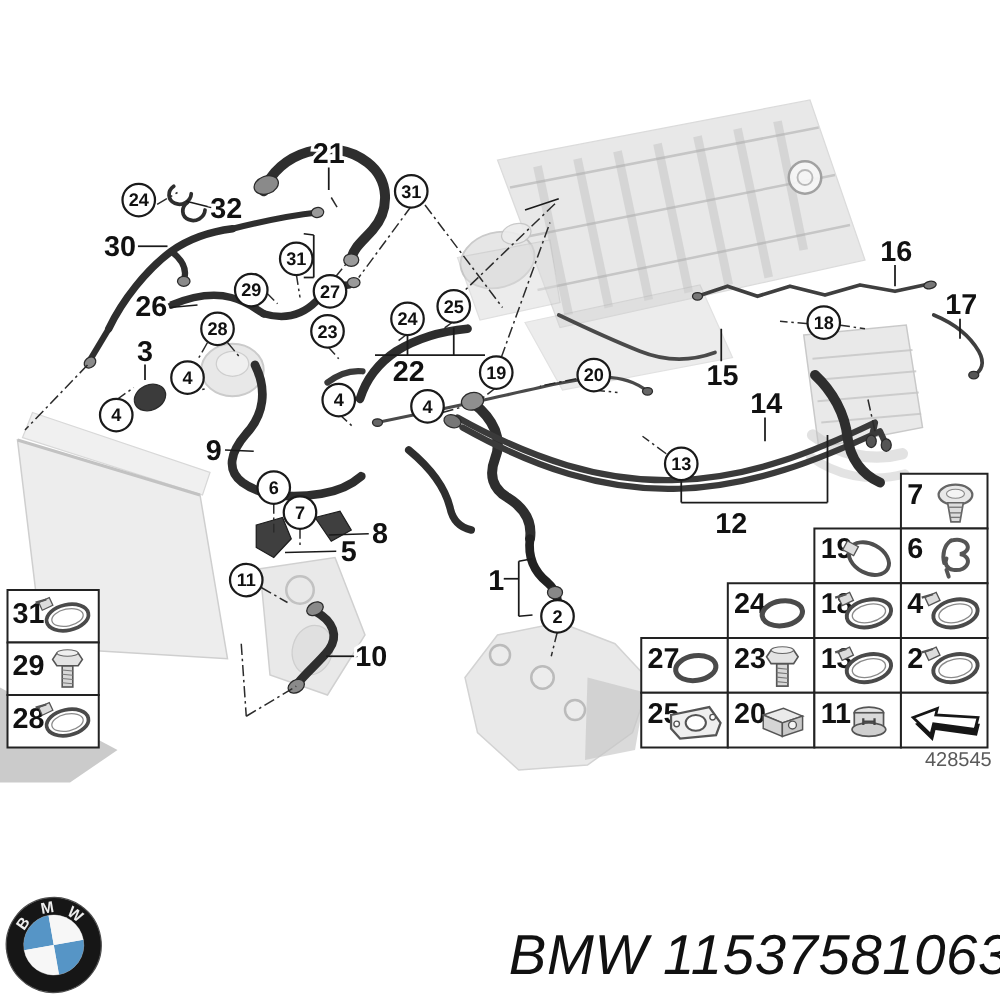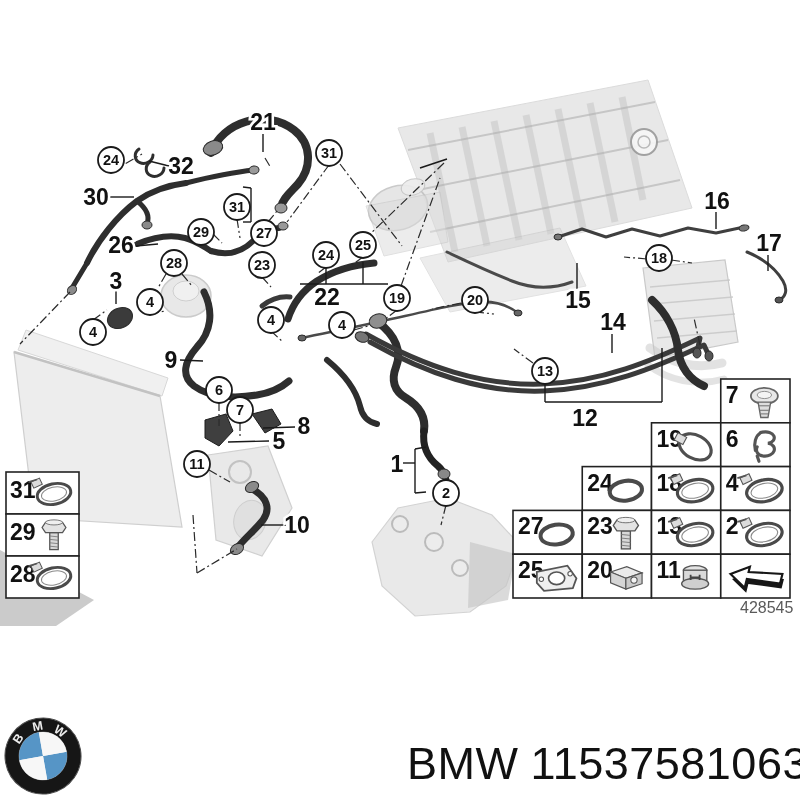--- a/index.html
+++ b/index.html
@@ -3,21 +3,21 @@
 <meta charset="utf-8">
 <style>
   html,body{margin:0;padding:0;background:#ffffff;}
   .page{position:relative;width:800px;height:800px;background:#fff;overflow:hidden;
         font-family:"Liberation Sans",sans-serif;}
   #diagram-svg{position:absolute;left:0;top:0;}
   .footer{position:absolute;left:0;top:700px;width:800px;height:100px;}
   #logo-svg{position:absolute;left:2px;top:14px;}
   .part-number-line{position:absolute;left:407px;top:38px;font-size:45px;color:#111;
         letter-spacing:0.5px;white-space:nowrap;font-family:"Liberation Sans",sans-serif;}
-  .part-number-line span{margin-right:0;}
+  .part-number-line span{margin-right:0;font-style:italic;}
   .part-number-line .brand{margin-right:12px;}
 </style>
 </head>
 <body>
 
 <div class="page">
   <svg id="diagram-svg" width="800" height="650" viewBox="0 0 800 650">
       <g>
         <polygon points="26,330 168,378 162,396 18,350" fill="#f0f0f0" stroke="#d8d8d8" stroke-width="1" opacity="1"></polygon>
         <polygon points="14,352 160,396 182,527 34,518" fill="#ededed" stroke="#cfcfcf" stroke-width="1.2" opacity="1"></polygon>

